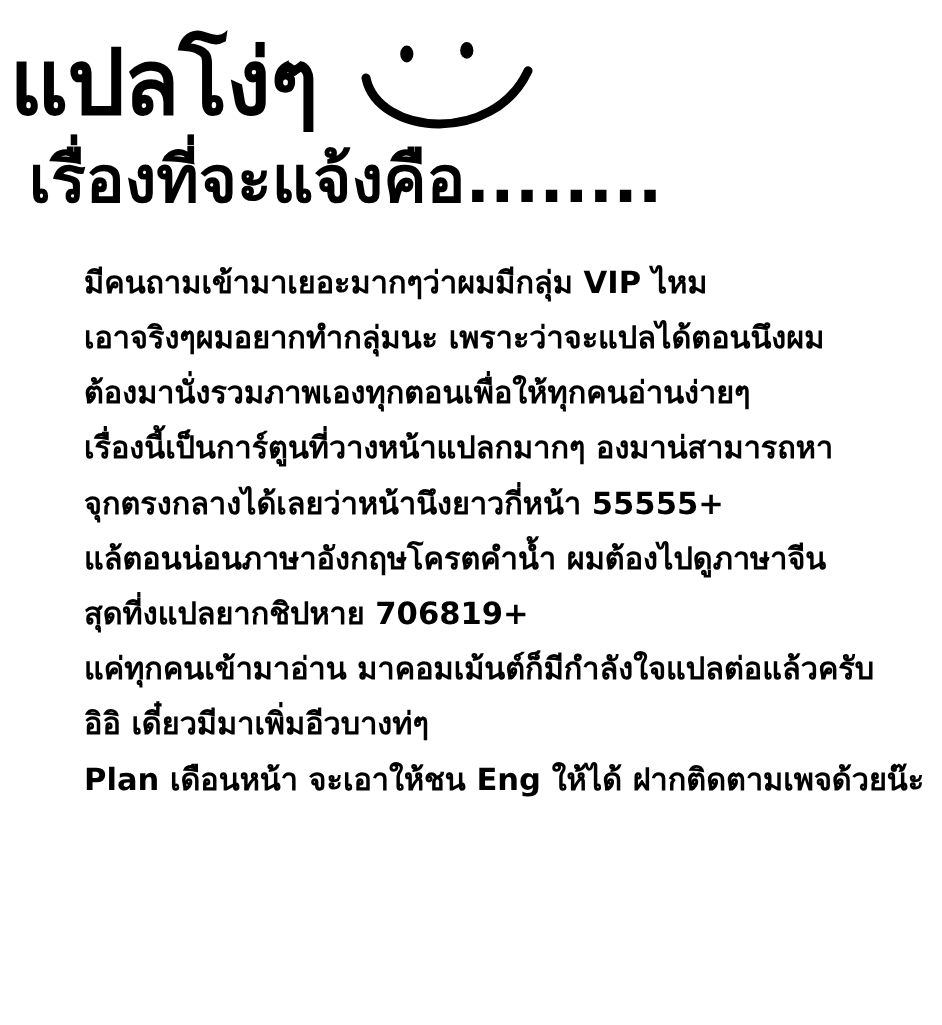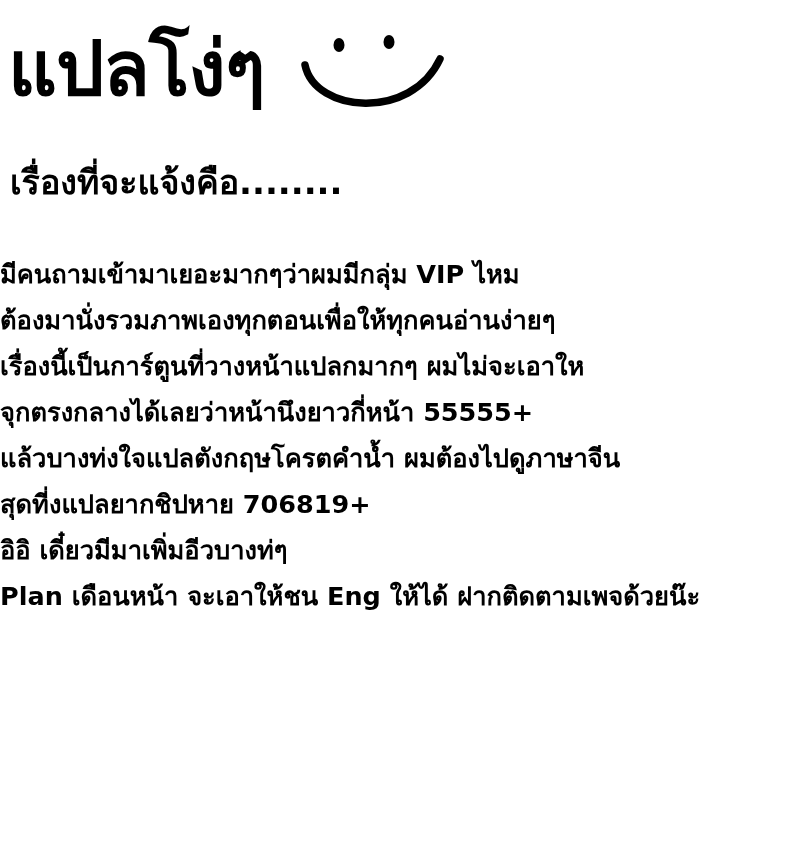--- a/index.html
+++ b/index.html
@@ -35,29 +35,29 @@
     white-space: nowrap;
   }
   .smiley {
     margin-left: 34px;
     margin-top: 10px;
     width: 150px;
     height: 90px;
     flex: none;
   }
   .subtitle {
-    padding-left: 10px;
-    margin-top: 44px;
-    font-size: 34px;
+    padding-left: 24px;
+    font-size: 54px;
     font-weight: 700;
     line-height: 1.1;
     white-space: nowrap;
   }
   .body-block {
-    margin-top: 50px;
+    margin-top: 34px;
+    padding-left: 70px;
     padding-right: 14px;
   }
   .body-line {
     font-size: 25.5px;
     font-weight: 600;
     line-height: 46px;
     white-space: nowrap;
   }
 </style>
 </head>
@@ -71,22 +71,24 @@
       <ellipse cx="40" cy="16" rx="5.5" ry="7" fill="#000"></ellipse>
       <ellipse cx="90" cy="13" rx="5.5" ry="7" fill="#000"></ellipse>
       <path d="M6 36 C 16 84, 112 92, 141 30" fill="none" stroke="#000" stroke-width="7.5" stroke-linecap="round"></path>
     </svg>
   </div>
 
   <div class="subtitle">เรื่องที่จะแจ้งคือ........</div>
 
   <div class="body-block">
     <div class="body-line">มีคนถามเข้ามาเยอะมากๆว่าผมมีกลุ่ม VIP ไหม</div>
+    <div class="body-line">เอาจริงๆผมอยากทำกลุ่มนะ เพราะว่าจะแปลได้ตอนนึงผม</div>
     <div class="body-line">ต้องมานั่งรวมภาพเองทุกตอนเพื่อให้ทุกคนอ่านง่ายๆ</div>
-    <div class="body-line">เรื่องนี้เป็นการ์ตูนที่วางหน้าแปลกมากๆ ผมไม่จะเอาให</div>
+    <div class="body-line">เรื่องนี้เป็นการ์ตูนที่วางหน้าแปลกมากๆ องมาน่สามารถหา</div>
     <div class="body-line">จุกตรงกลางได้เลยว่าหน้านึงยาวกี่หน้า 55555+</div>
-    <div class="body-line">แล้วบางท่งใจแปลตังกฤษโครตคำน้ำ ผมต้องไปดูภาษาจีน</div>
+    <div class="body-line">แล้ตอนน่อนภาษาอังกฤษโครตคำน้ำ ผมต้องไปดูภาษาจีน</div>
     <div class="body-line">สุดที่งแปลยากชิปหาย 706819+</div>
+    <div class="body-line">แค่ทุกคนเข้ามาอ่าน มาคอมเม้นต์ก็มีกำลังใจแปลต่อแล้วครับ</div>
     <div class="body-line">อิอิ เดี๋ยวมีมาเพิ่มอีวบางท่ๆ</div>
     <div class="body-line">Plan เดือนหน้า จะเอาให้ชน Eng ให้ได้ ฝากติดตามเพจด้วยน๊ะ</div>
   </div>
 
 </div>
 
 </body></html>

